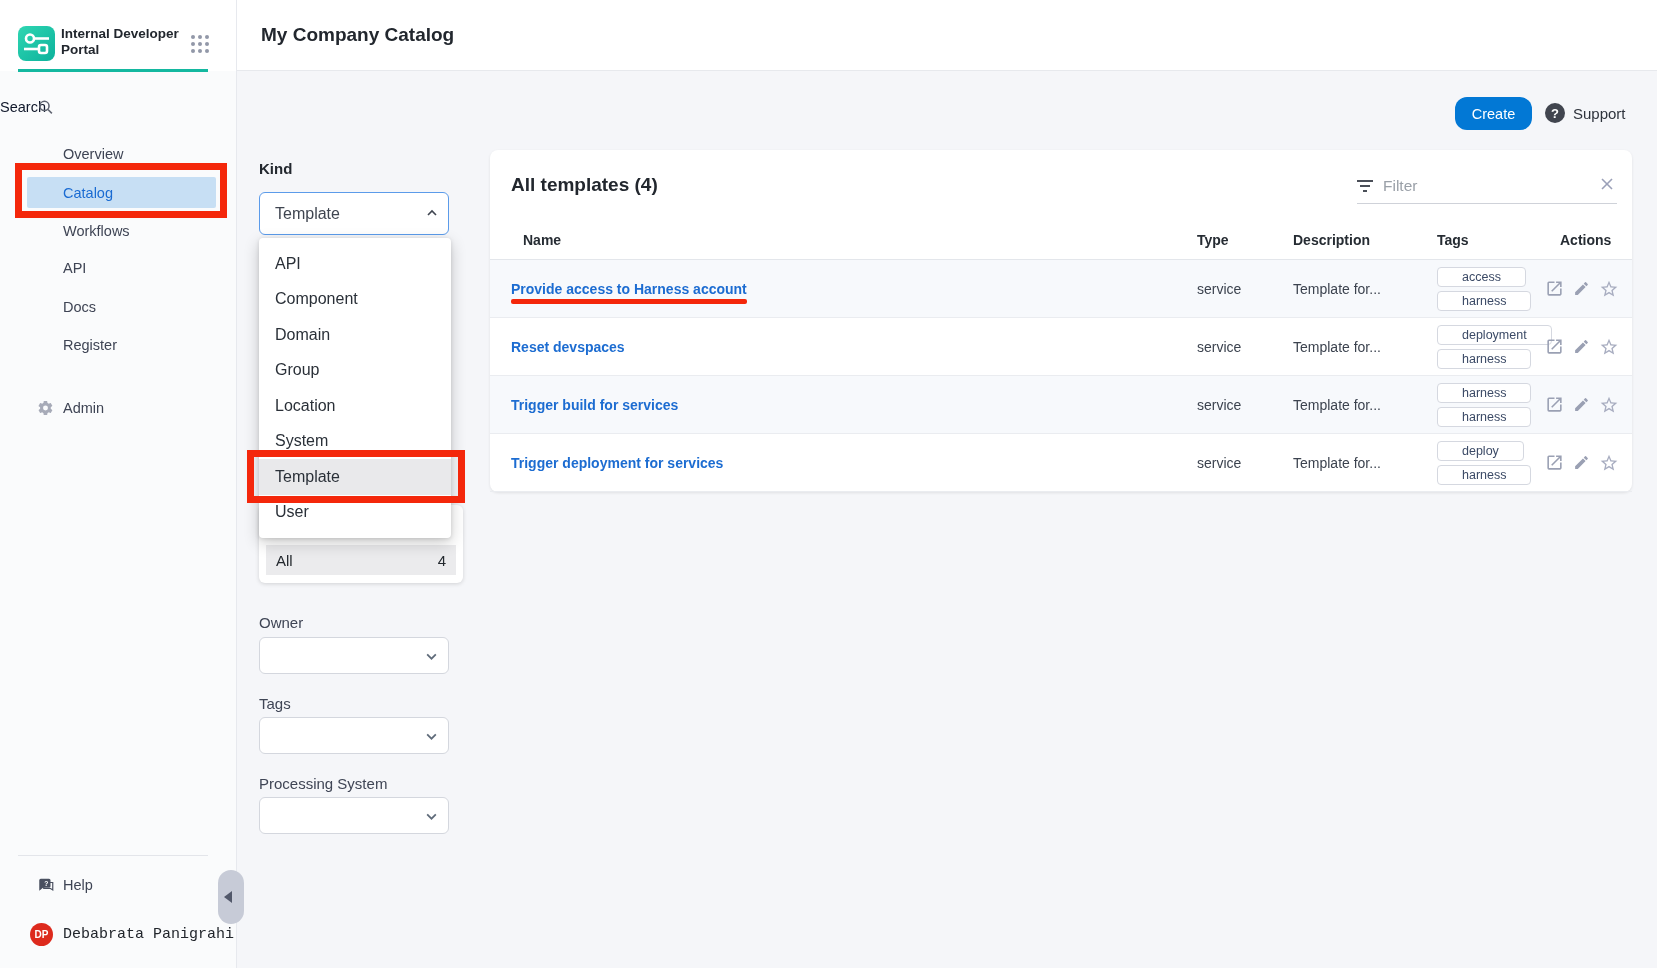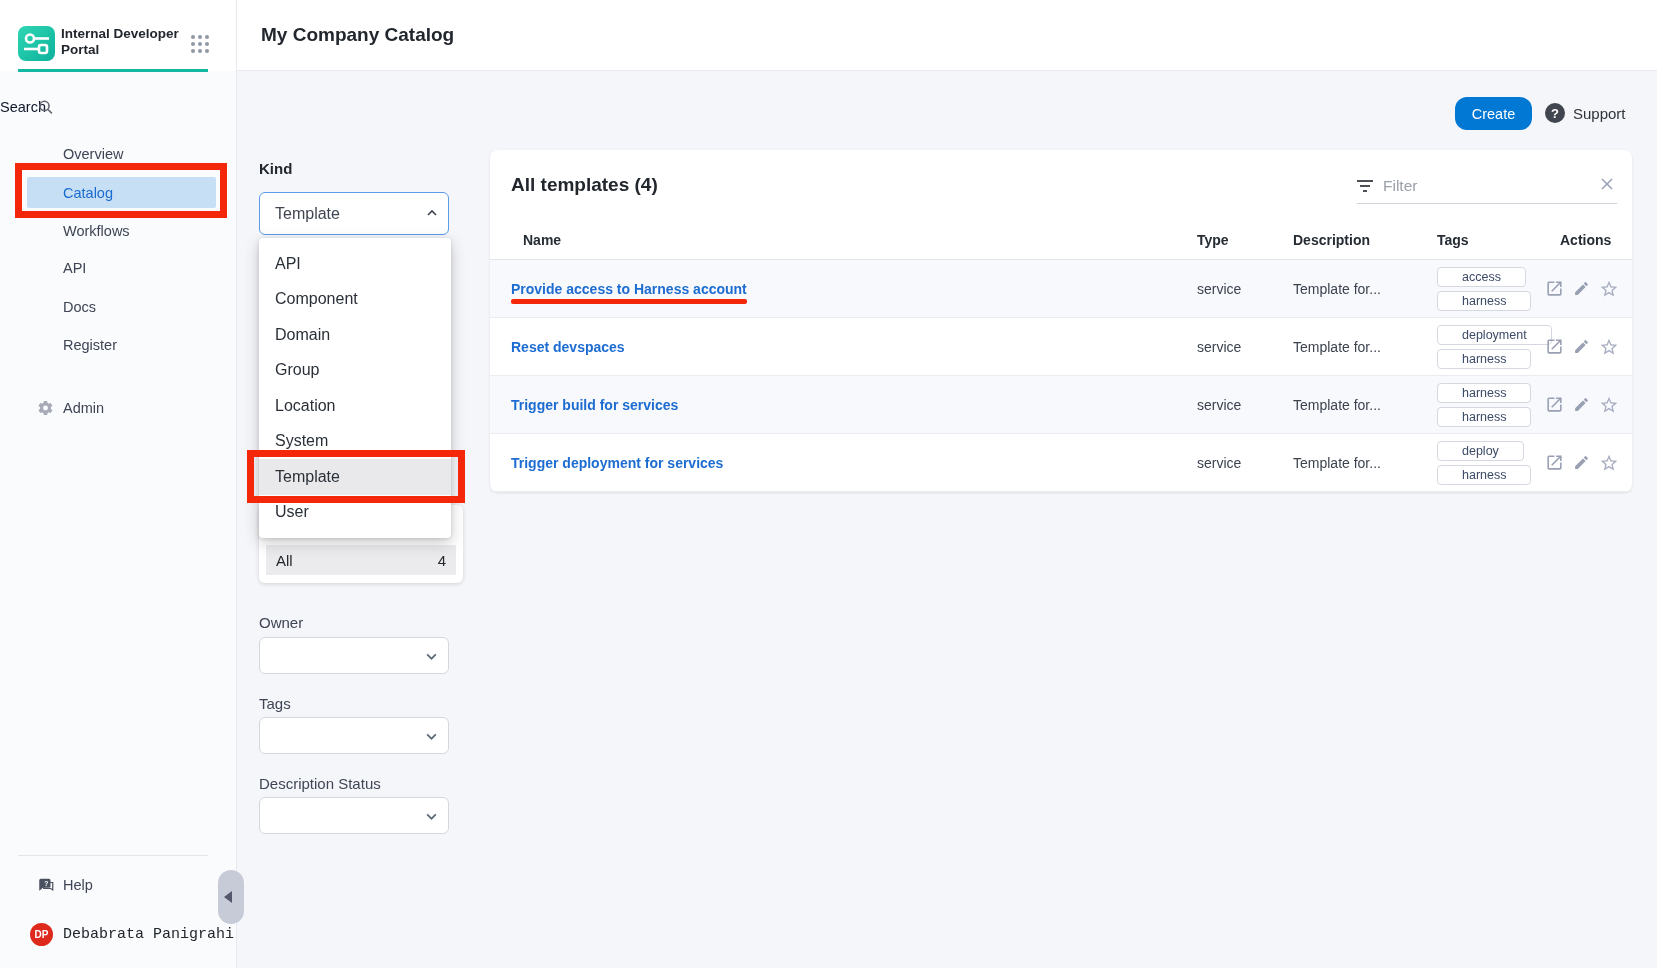--- a/index.html
+++ b/index.html
@@ -251,21 +251,21 @@
   </svg>
 </div>
 
 <div class="f-label" style="top:695px">Tags</div>
 <div class="f-select" style="top:717px">
   <svg width="13" height="13" viewBox="0 0 12 12">
     <polyline points="2,4 6,8 10,4" fill="none" stroke="#5f6b7a" stroke-width="1.6"></polyline>
   </svg>
 </div>
 
-<div class="f-label" style="top:775px">Description Status</div>
+<div class="f-label" style="top:775px">Processing System</div>
 <div class="f-select" style="top:797px">
   <svg width="13" height="13" viewBox="0 0 12 12">
     <polyline points="2,4 6,8 10,4" fill="none" stroke="#5f6b7a" stroke-width="1.6"></polyline>
   </svg>
 </div>
 
 <div class="card">
   <div class="card-title">All templates (4)</div>
 
   <div class="tbl-filter">

